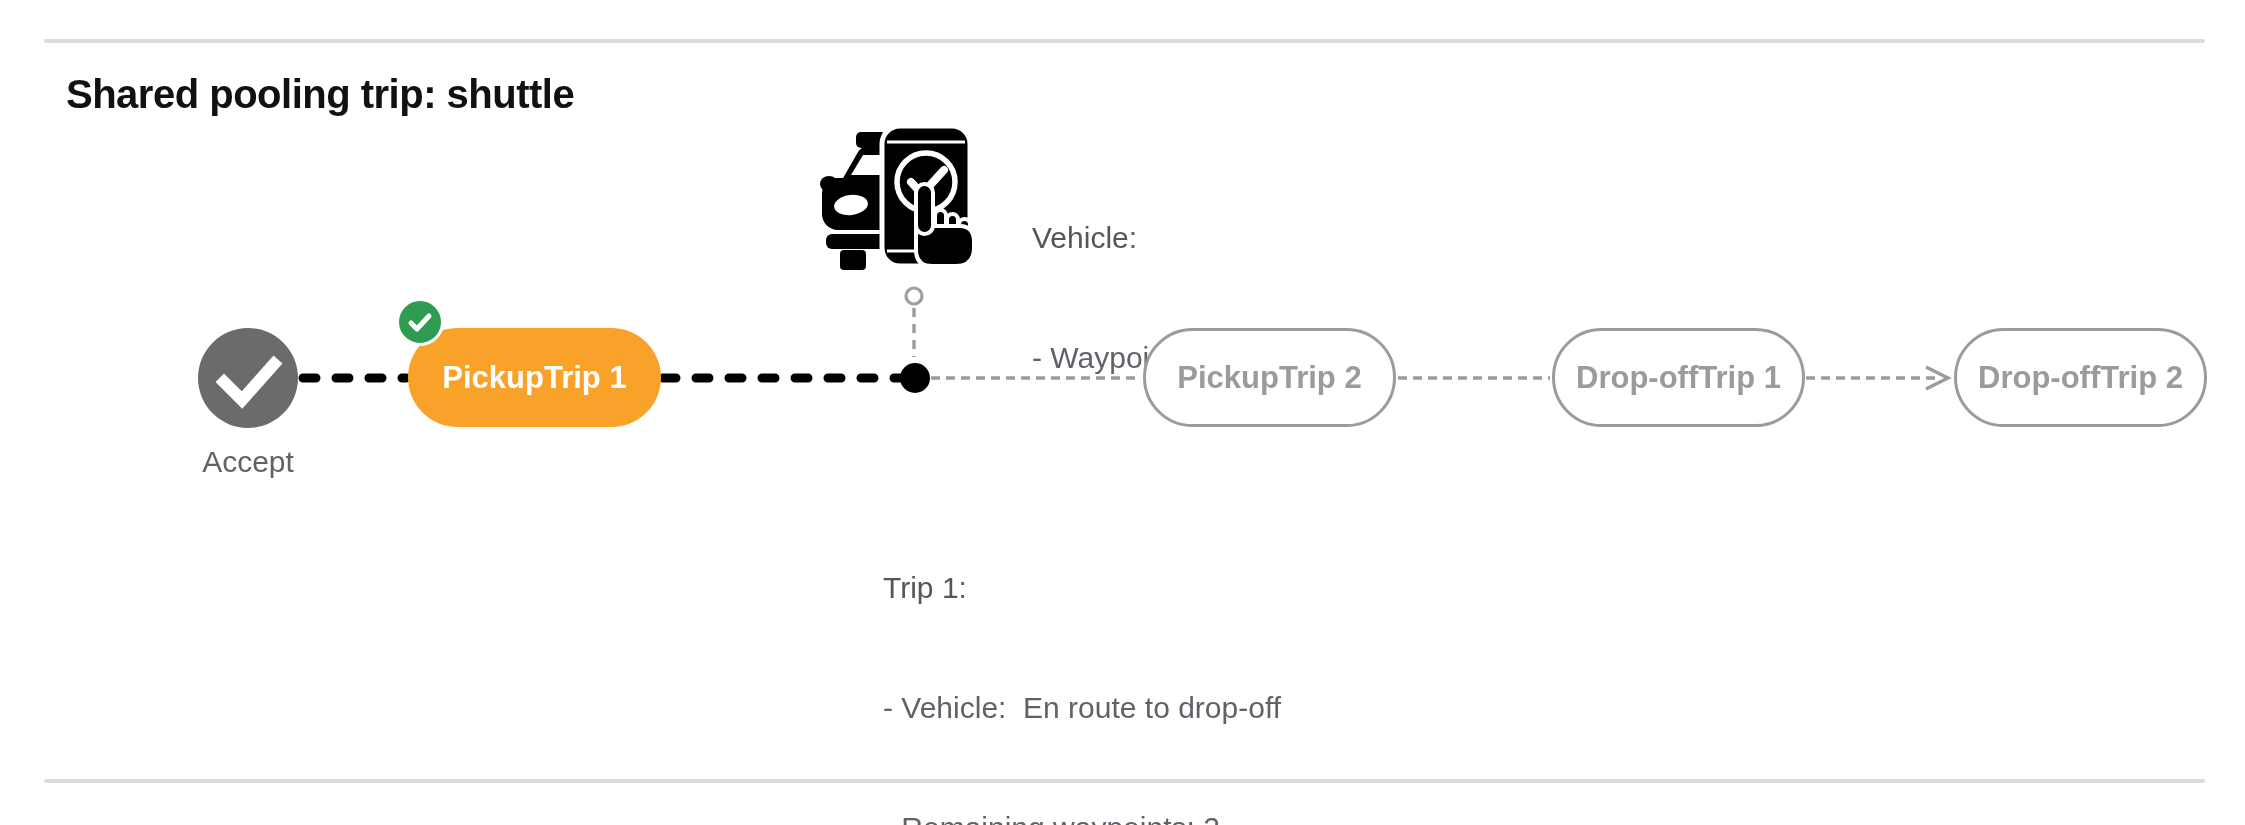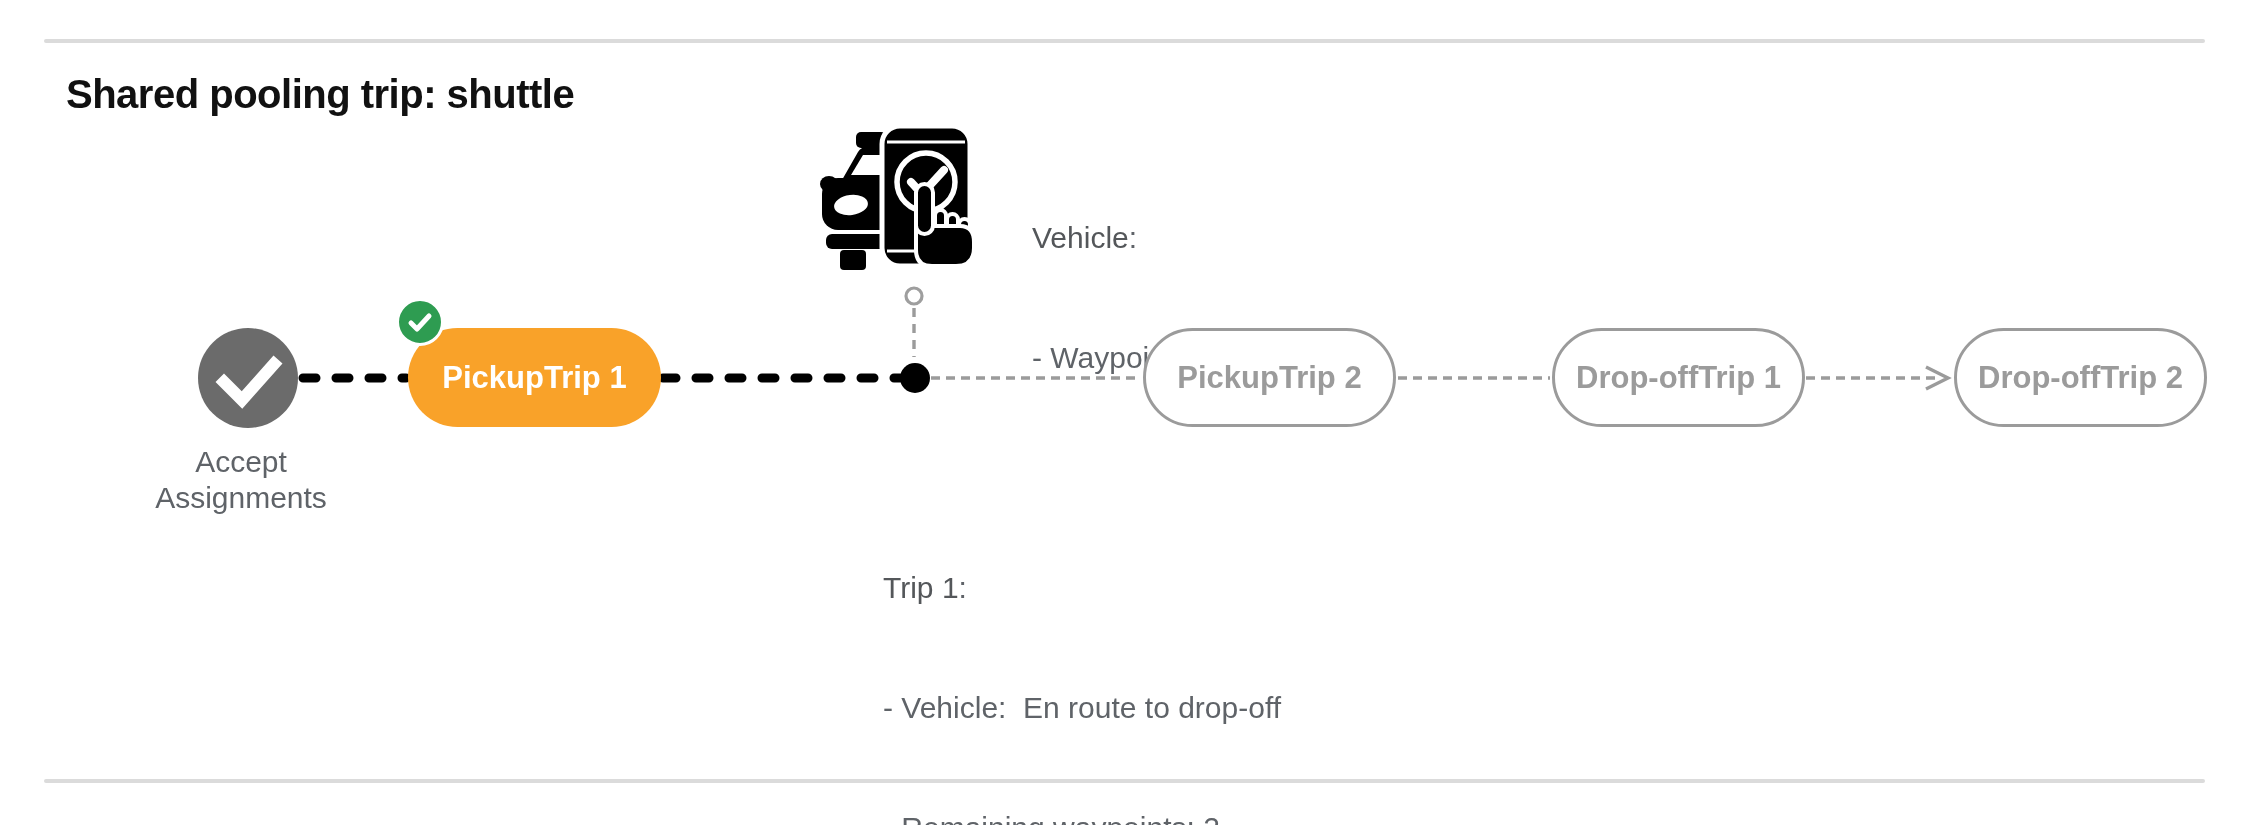--- a/index.html
+++ b/index.html
@@ -27,21 +27,21 @@
   .pill-upcoming{background:#fff;border:3px solid #9b9b9b;color:#9b9b9b;}
   #start-node{
     left:198px;top:328px;width:100px;height:100px;border-radius:50%;background:#6b6b6b;
     display:flex;align-items:center;justify-content:center;
   }
   #completed-badge{
     left:396px;top:298px;width:48px;height:48px;border-radius:50%;background:#2e9c51;
     border:3px solid #fff;display:flex;align-items:center;justify-content:center;z-index:3;
   }
   #start-label{
-    position:absolute;left:66px;top:444px;width:350px;text-align:center;
+    position:absolute;left:73px;top:444px;width:350px;text-align:center;
     color:#5f6368;font-size:30px;line-height:36px;z-index:2;
   }
   #vehicle-icon{position:absolute;left:818px;top:122px;width:164px;height:154px;z-index:2;}
   .info-block{position:absolute;color:#5f6368;font-size:30px;line-height:40px;white-space:pre;z-index:2;}
   #vehicle-info{left:1032px;top:138px;}
   #trip-status-panel{left:883px;top:488px;}
   .b{font-weight:400;color:#54575a;}
 </style>
 </head>
 <body>
@@ -96,21 +96,20 @@
     <div>- Waypoints: 3</div>
   </div>
 
   <div id="start-node" class="node">
     <svg width="100" height="100" viewBox="0 0 100 100">
       <path d="M26 54 L44 72 L76 36" fill="none" stroke="#fff" stroke-width="12" stroke-linecap="square" stroke-linejoin="miter"></path>
     </svg>
   </div>
   <div id="start-label">
     <div>Accept</div>
-    <div>Assignments</div>
   </div>
 
   <div id="completed-badge" class="node">
     <svg width="40" height="40" viewBox="0 0 40 40">
       <path d="M11 21 L17 27 L29 14" fill="none" stroke="#fff" stroke-width="5" stroke-linecap="round" stroke-linejoin="round"></path>
     </svg>
   </div>
 
   <div class="node pill pill-active" style="left:408px;">
     <div>Pickup</div>

